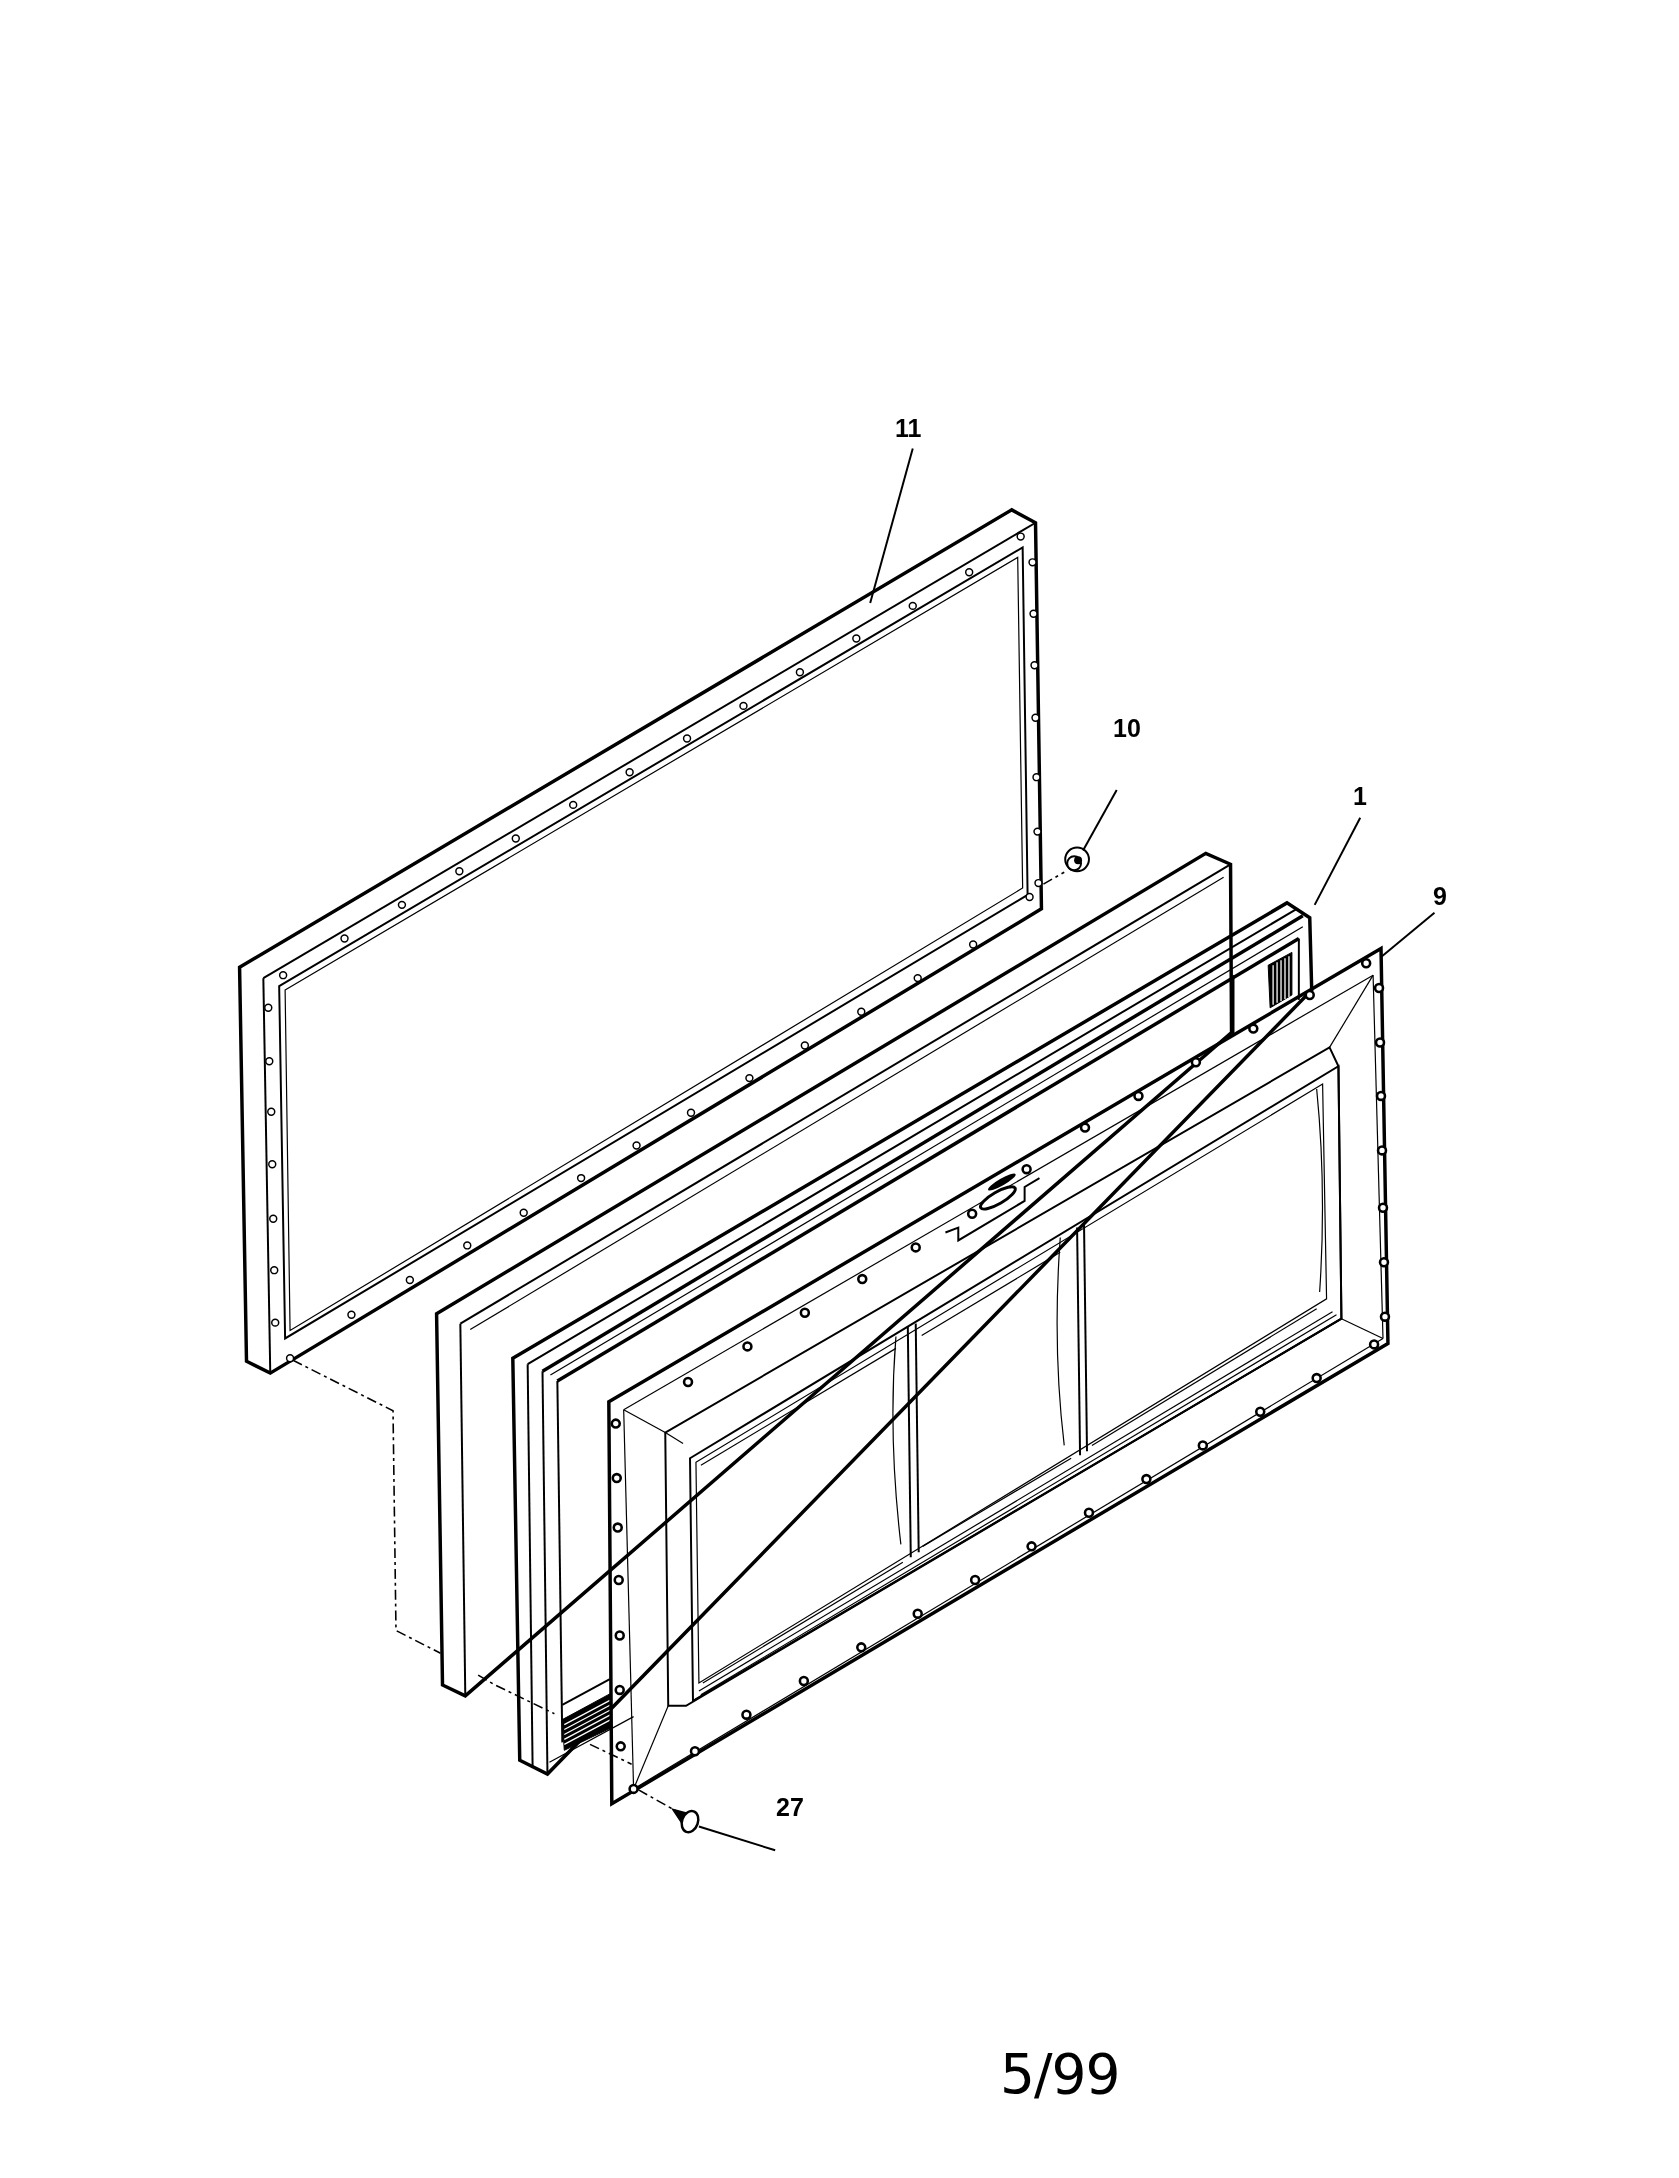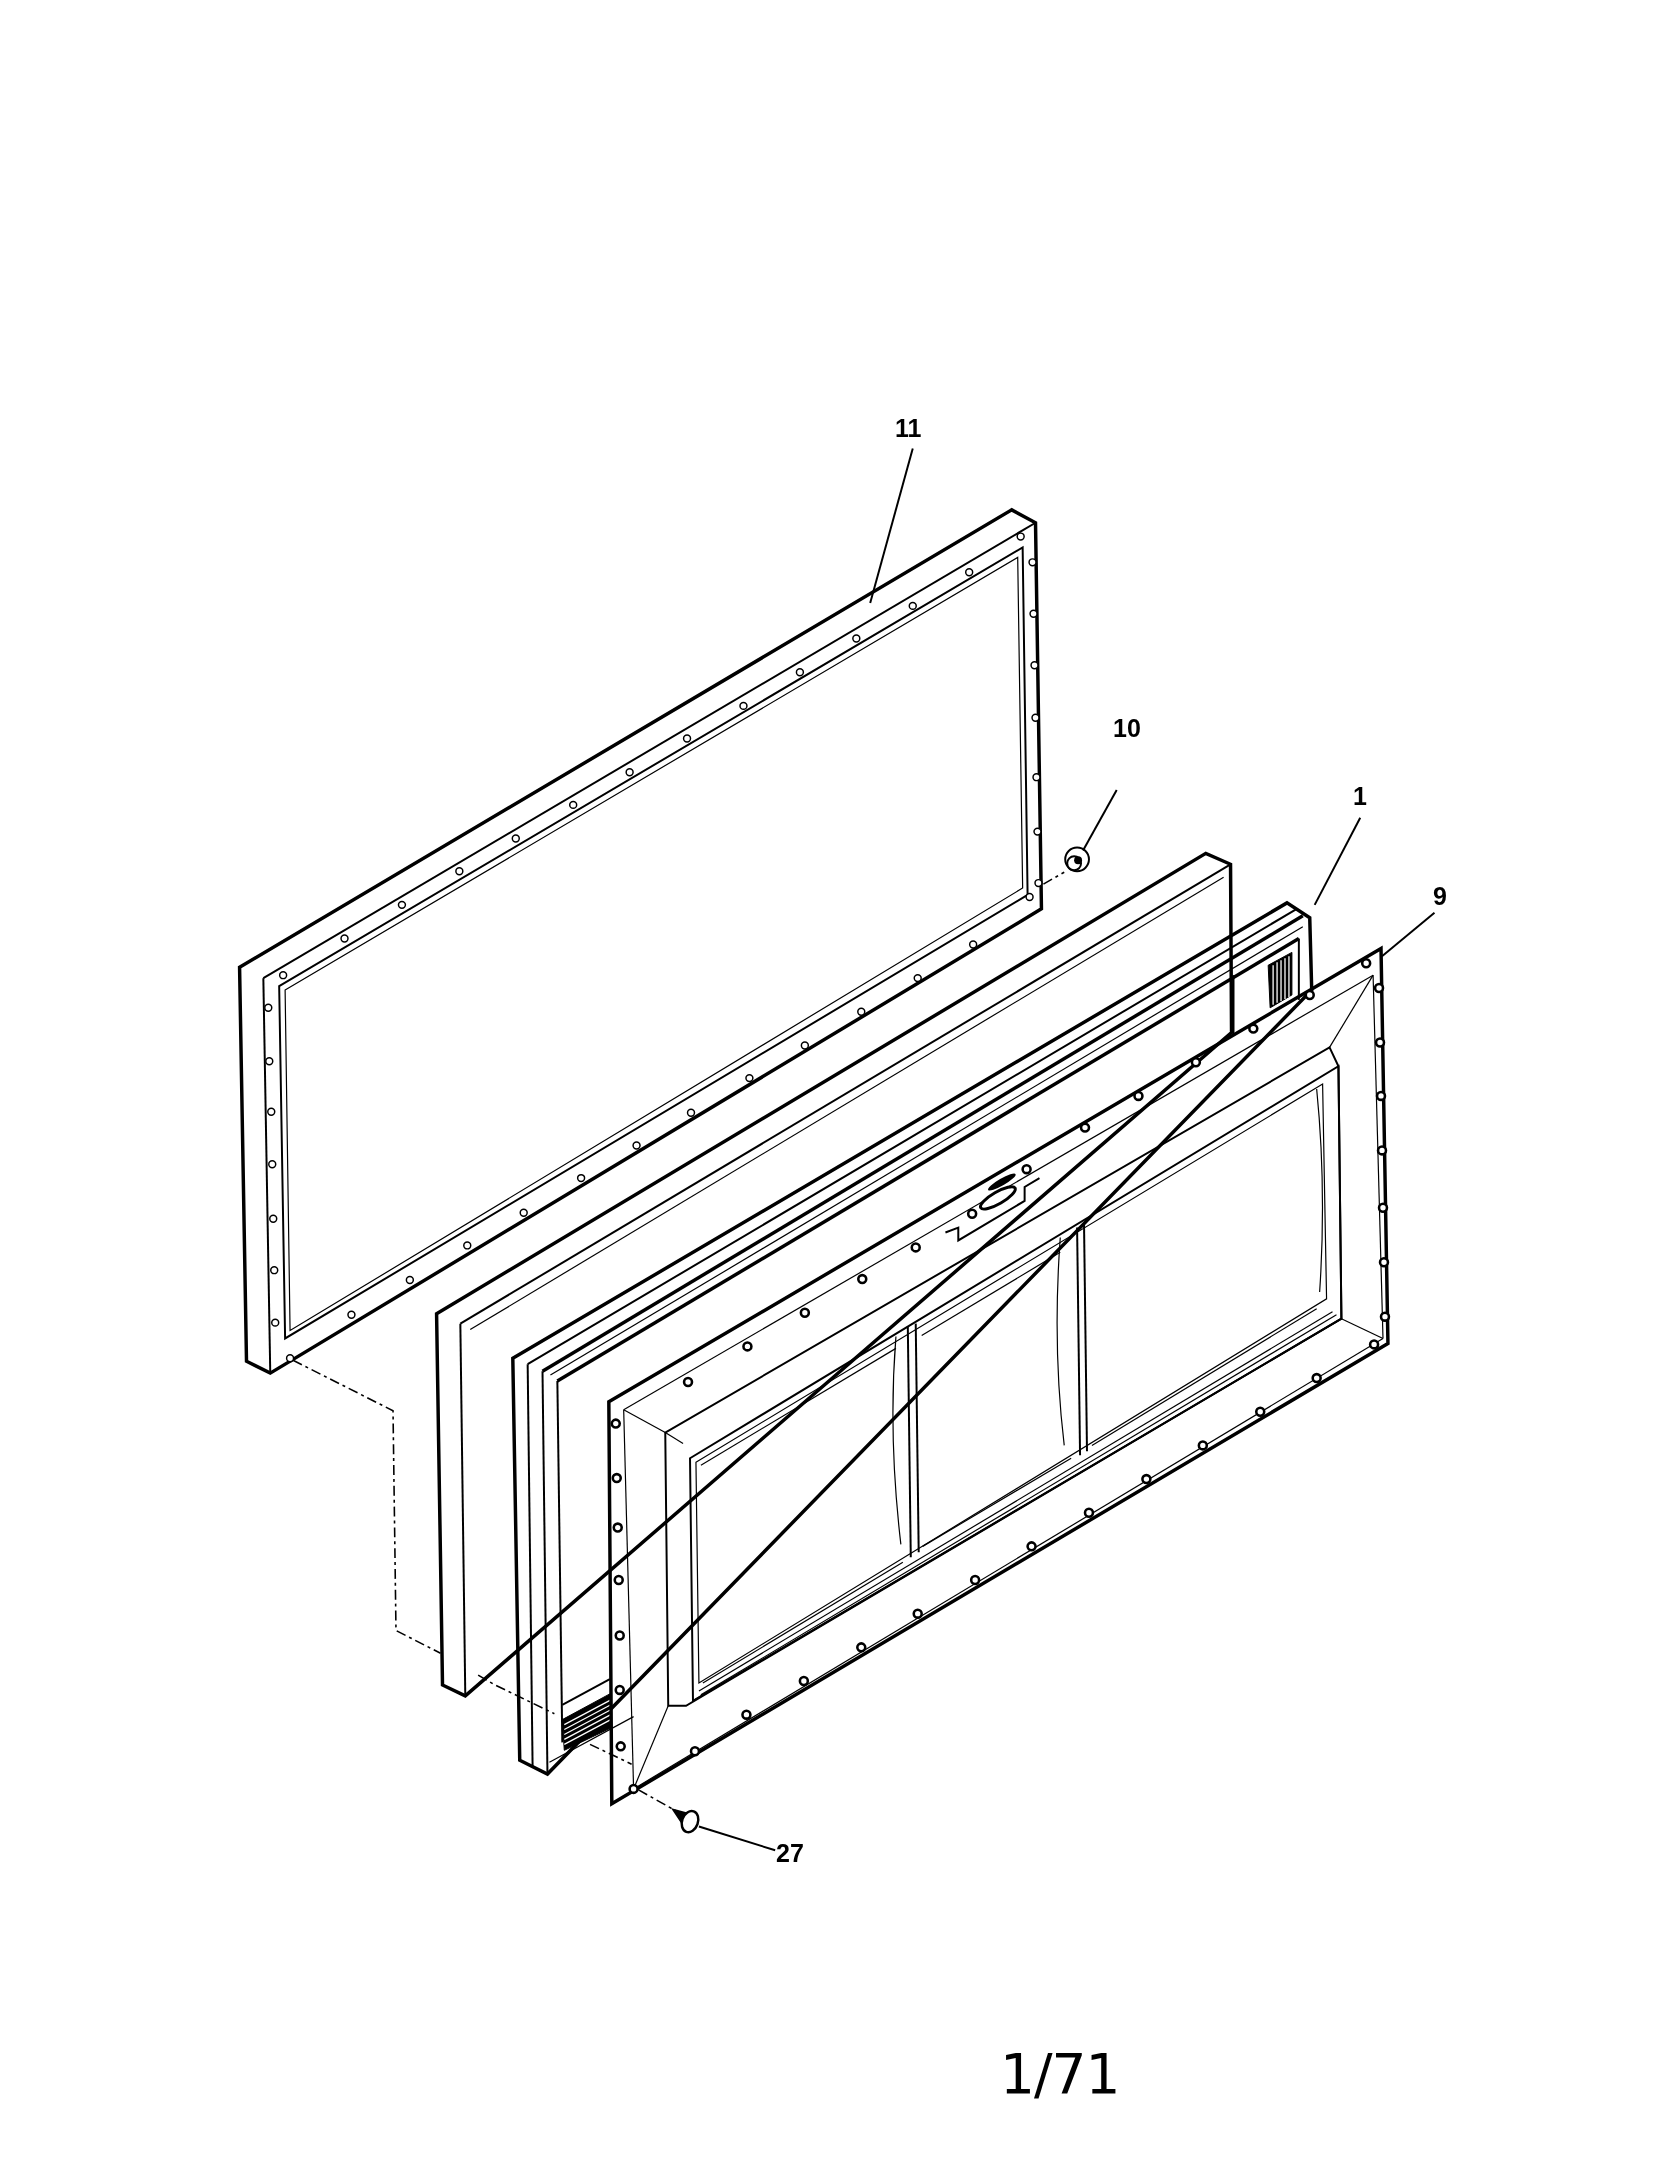--- a/index.html
+++ b/index.html
@@ -234,16 +234,16 @@
     <line class="lead" x1="1374" y1="826" x2="1328" y2="914"></line>
     <line class="lead" x1="1449" y1="922" x2="1396" y2="966"></line>
     <line class="lead" x1="706" y1="1845" x2="783" y2="1869"></line>
   </g>
 </svg>
 
 <div class="callout" style="left:895px; top:416px;">11</div>
 <div class="callout" style="left:1113px; top:716px;">10</div>
 <div class="callout" style="left:1353px; top:784px;">1</div>
 <div class="callout" style="left:1433px; top:884px;">9</div>
-<div class="callout" style="left:776px; top:1841px;">27</div>
-
-<div class="page-num">1/71</div>
+<div class="callout" style="left:776px; top:1795px;">27</div>
+
+<div class="page-num">5/99</div>
 
 
 </body></html>

